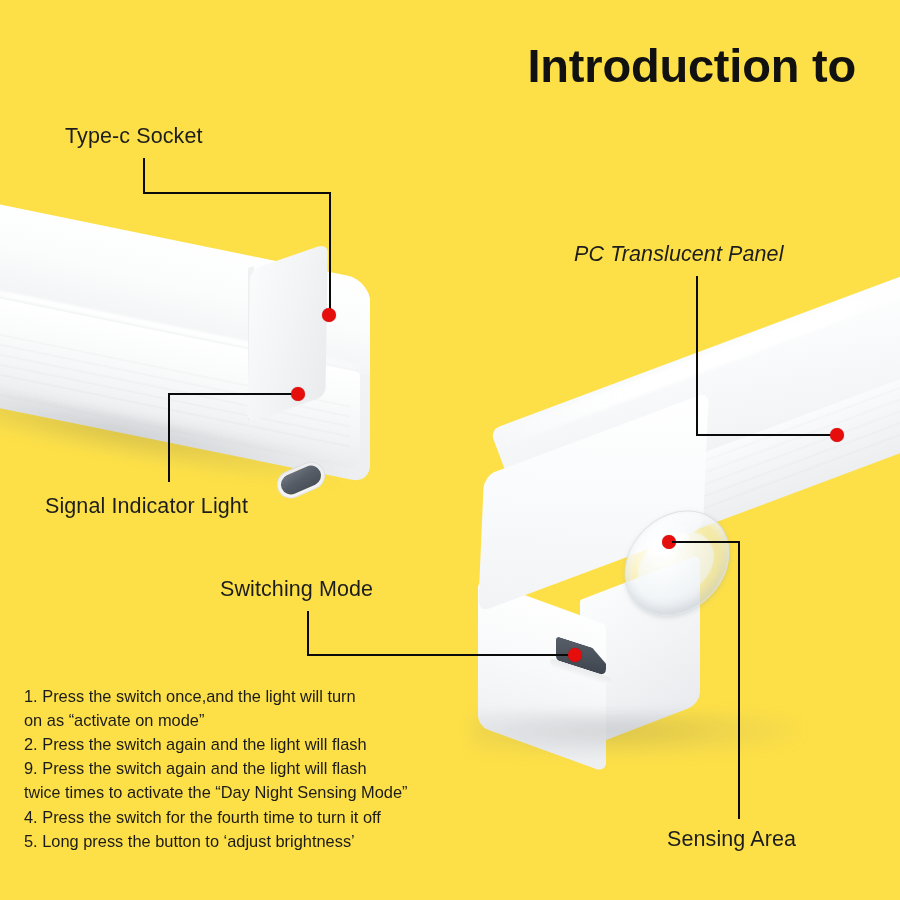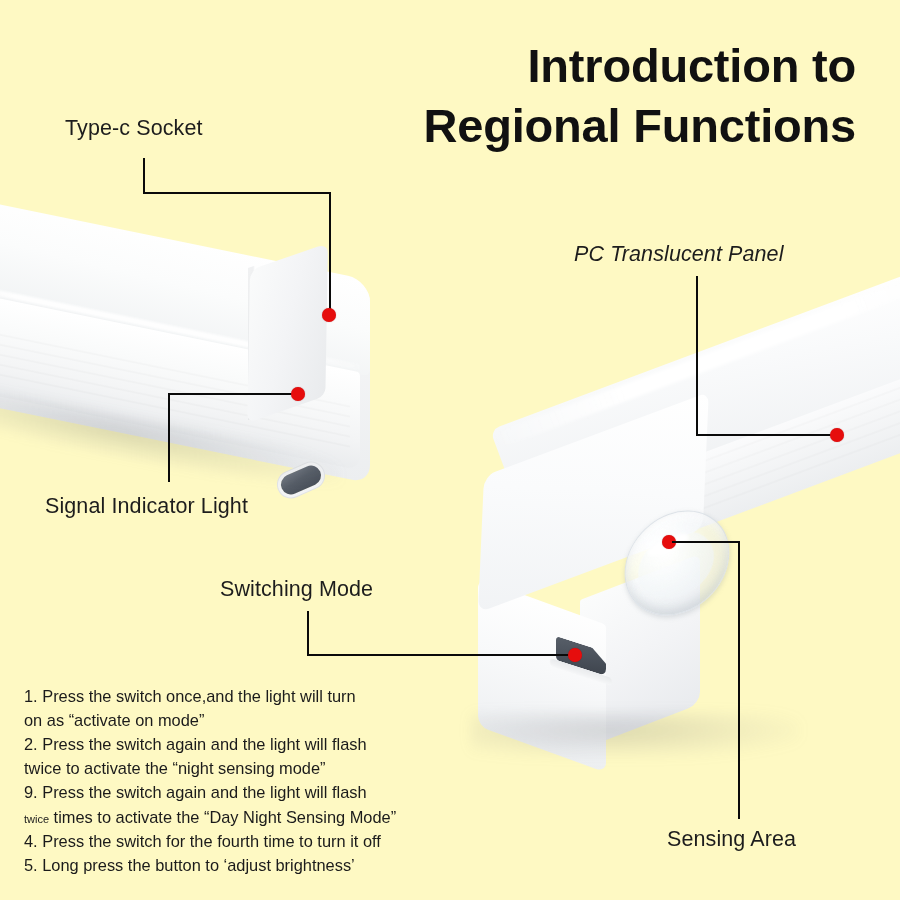--- a/index.html
+++ b/index.html
@@ -4,21 +4,21 @@
 <title>Introduction to Regional Functions</title>
 <style>
   html,body{margin:0;padding:0;background:#ffffff;}
   body{
     width:900px;height:900px;
     font-family:"Liberation Sans","DejaVu Sans",sans-serif;
     color:#1a1a1a;
     overflow:hidden;
     position:relative;
   }
-  #stage{position:relative;width:900px;height:900px;background:#fef9c3;overflow:hidden;}
+  #stage{position:relative;width:900px;height:900px;background:#fde047;overflow:hidden;}
 
   
   .title{
     position:absolute;
     right:44px;
     top:36px;
     width:520px;
     text-align:right;
     font-size:47px;
     line-height:1.28;
@@ -56,21 +56,21 @@
   .instructions{
     position:absolute;
     left:24px;
     top:684px;
     width:420px;
     font-size:16.4px;
     line-height:1.47;
     color:#1b1b1b;
   }
   .instructions .ln{display:block;white-space:nowrap;}
-  .instructions .small{font-size:11px;}
+  .instructions .small{font-size:16px;}
 
   
   #prodLeft{position:absolute;left:-20px;top:170px;width:420px;height:330px;}
   #prodLeft .pl-top{
     position:absolute;
     left:-40px;top:26px;width:430px;height:200px;
     background:linear-gradient(175deg,#fdfdfd 0%,#f4f5f6 42%,#eceef0 100%);
     transform:skewY(11.5deg) ;
     transform-origin:left top;
     border-radius:4px 18px 18px 4px;
@@ -271,21 +271,20 @@
     filter:blur(6px);
   }
 </style>
 </head>
 <body>
 
 <div id="stage">
 
   <div class="title">
     <span>Introduction to</span>
-    <span class="l2">Regional Functions</span>
   </div>
 
   <div id="prodLeft">
     <div class="pl-top"></div>
     <div class="pl-face-top"></div>
     <div class="pl-face-front"></div>
     <div class="pl-ribs"></div>
     <div class="pl-streak"></div>
     <div class="pl-cap-edge"></div>
     <div class="pl-cap"></div>
@@ -304,21 +303,21 @@
     <div class="pir"></div>
     <div class="pir-inner"></div>
     <div class="pir-glint"></div>
     <div class="switch">
       <div class="sw-slot"></div>
       <div class="sw-body"></div>
     </div>
     <div class="pr-shadow"></div>
   </div>
 
-  <div class="label" style="left:65px;top:116px;">Type-c Socket</div>
+  <div class="label" style="left:65px;top:124px;">Type-c Socket</div>
   <div class="leader v" style="left:143px;top:158px;height:36px;"></div>
   <div class="leader h" style="left:143px;top:192px;width:188px;"></div>
   <div class="leader v" style="left:329px;top:192px;height:124px;"></div>
   <div class="dot" style="left:322px;top:308px;"></div>
 
   <div class="leader h" style="left:168px;top:393px;width:130px;"></div>
   <div class="leader v" style="left:168px;top:393px;height:89px;"></div>
   <div class="dot" style="left:291px;top:387px;"></div>
   <div class="label" style="left:220px;top:577px;">Switching Mode</div>
 
@@ -334,20 +333,19 @@
 
   <div class="dot" style="left:662px;top:535px;"></div>
   <div class="leader h" style="left:672px;top:541px;width:68px;"></div>
   <div class="leader v" style="left:738px;top:541px;height:278px;"></div>
   <div class="label" style="left:667px;top:827px;">Sensing Area</div>
 
   <div class="instructions">
     <span class="ln">1. Press the switch once,and the light will turn</span>
     <span class="ln">on as “activate on mode”</span>
     <span class="ln">2. Press the switch again and the light will flash</span>
-    <span class="ln">twice to activate the “night sensing mode”</span>
     <span class="ln">9. Press the switch again and the light will flash</span>
     <span class="ln"><span class="small">twice</span><span> times to activate the “Day Night Sensing Mode”</span></span>
     <span class="ln">4. Press the switch for the fourth time to turn it off</span>
     <span class="ln">5. Long press the button to ‘adjust brightness’</span>
   </div>
 
 </div>
 
 </body></html>

